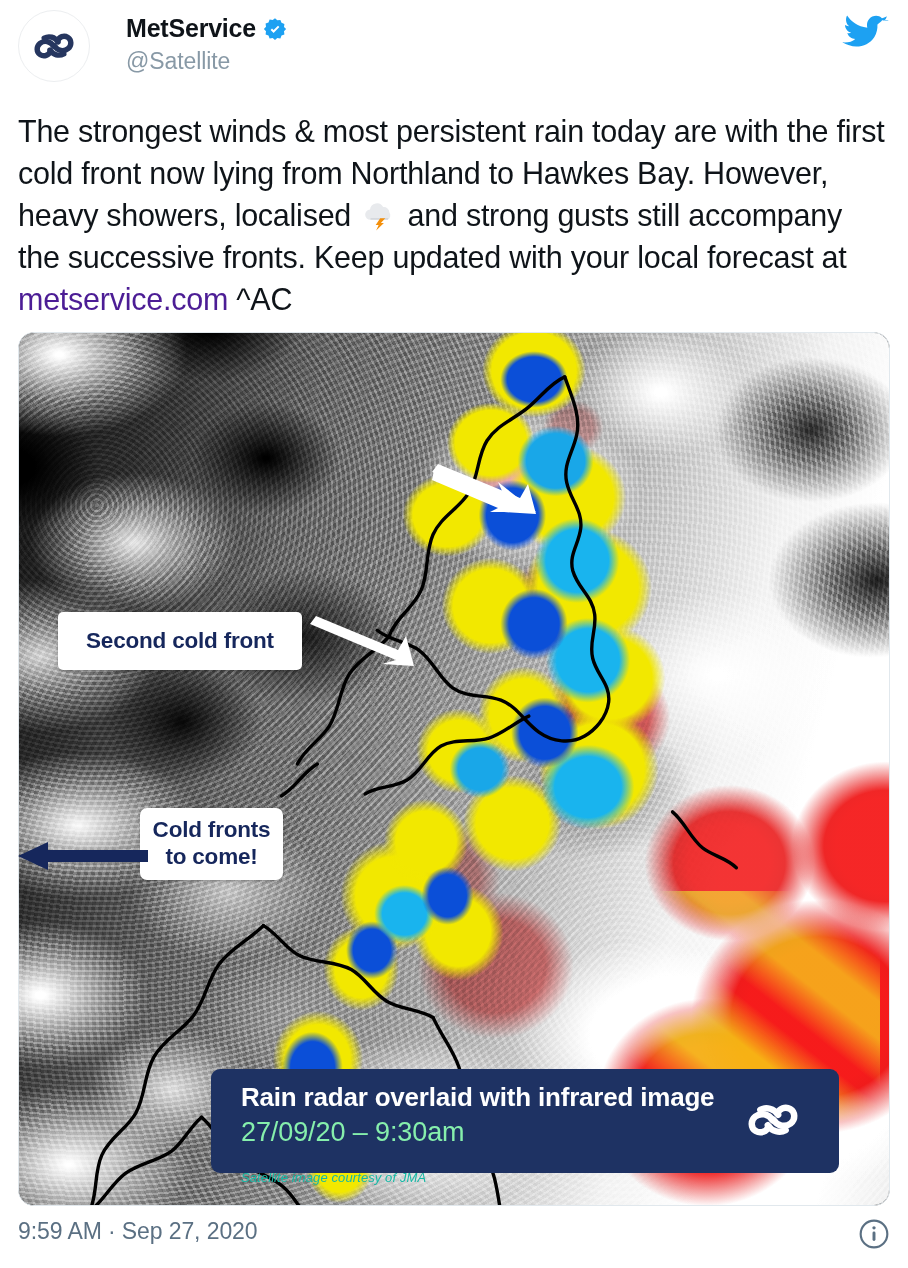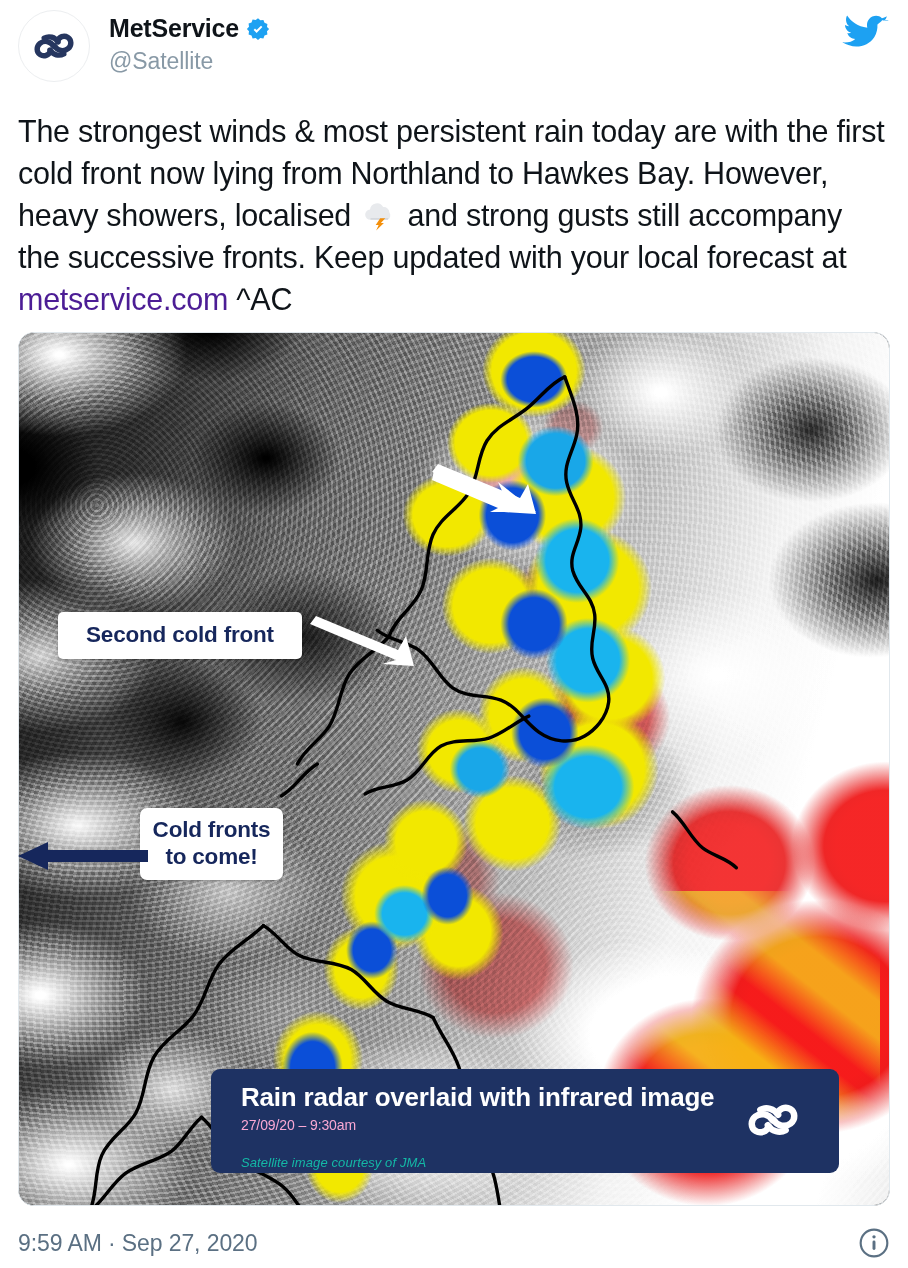--- a/index.html
+++ b/index.html
@@ -36,21 +36,21 @@
     border: 1px solid #eceef0;
     flex: 0 0 72px;
     display: flex;
     align-items: center;
     justify-content: center;
     overflow: hidden;
   }
   .avatar svg { display: block; }
 
   .identity {
-    margin-left: 19px;
+    margin-left: 36px;
     padding-top: 6px;
     line-height: 1;
   }
   .name-row {
     display: flex;
     align-items: center;
     gap: 7px;
   }
   .display-name {
     font-size: 25px;
@@ -268,21 +268,21 @@
     letter-spacing: -0.2px;
   }
   #callout-first {
     left: 188px; top: 454px;
     width: 245px; height: 48px;
     font-size: 22.5px;
     display: flex; align-items: center; justify-content: center;
   }
   #callout-second {
     left: 58px; top: 612px;
-    width: 244px; height: 47px;
+    width: 244px; height: 58px;
     font-size: 22.5px;
     display: flex; align-items: center; justify-content: center;
   }
   #callout-third {
     left: 140px; top: 808px;
     width: 143px; height: 72px;
     font-size: 22.5px;
     display: flex; align-items: center; justify-content: center;
     border-radius: 7px;
   }
@@ -308,43 +308,43 @@
   }
   .cap-lines { padding-top: 2px; }
   .cap-title {
     color: #ffffff;
     font-size: 26px;
     font-weight: bold;
     letter-spacing: -0.2px;
     line-height: 1.15;
   }
   .cap-date {
-    color: #f9a8d4;
-    font-size: 14px;
+    color: #86efac;
+    font-size: 27px;
     margin-top: 4px;
     letter-spacing: -0.1px;
   }
   .cap-credit {
     color: #14b8a6;
     font-size: 13px;
     margin-top: 22px;
     letter-spacing: 0.1px;
     font-style: italic;
   }
   .cap-logo { padding-top: 12px; padding-right: 6px; }
 
   
   .tweet-footer {
     position: absolute;
     left: 0; right: 0;
     top: 1218px;
     height: 50px;
     padding: 0 18px;
     display: flex;
-    align-items: center;
+    align-items: flex-start;
     justify-content: space-between;
   }
   .timestamp {
     font-size: 23px;
     color: #5b7083;
     letter-spacing: -0.1px;
   }
   .info-icon { display: flex; align-items: center; }
 </style>
 </head>

